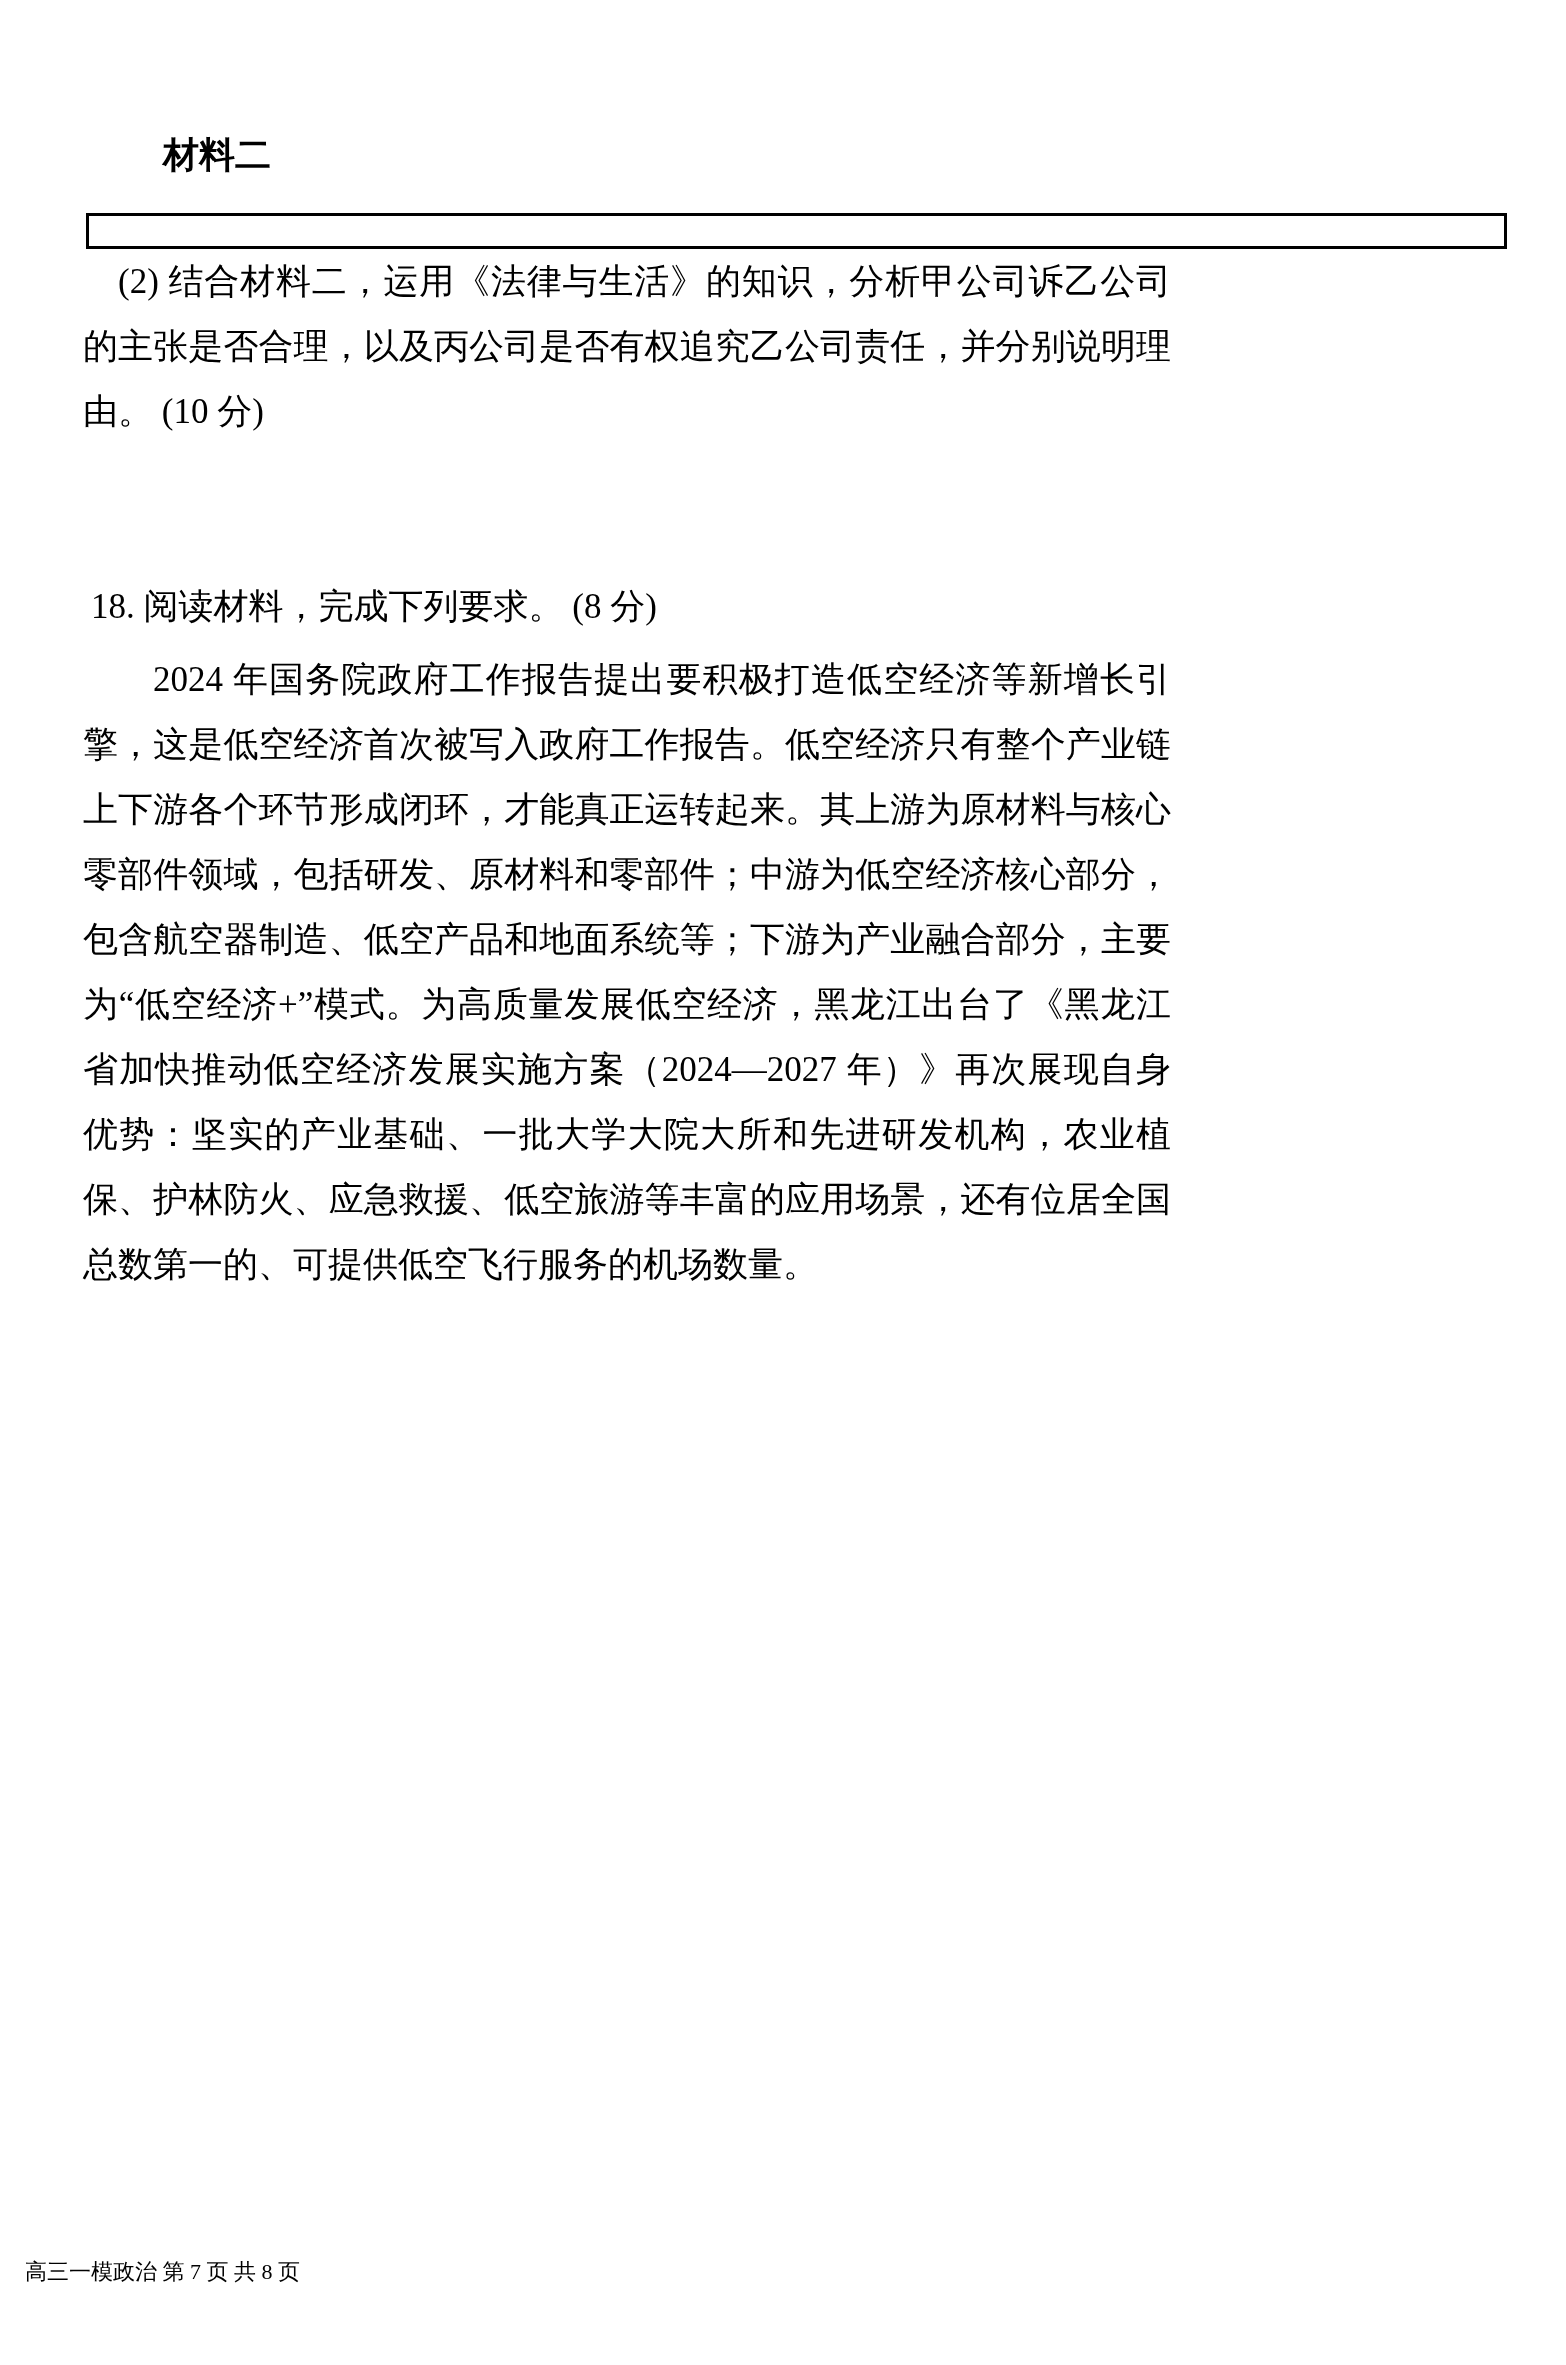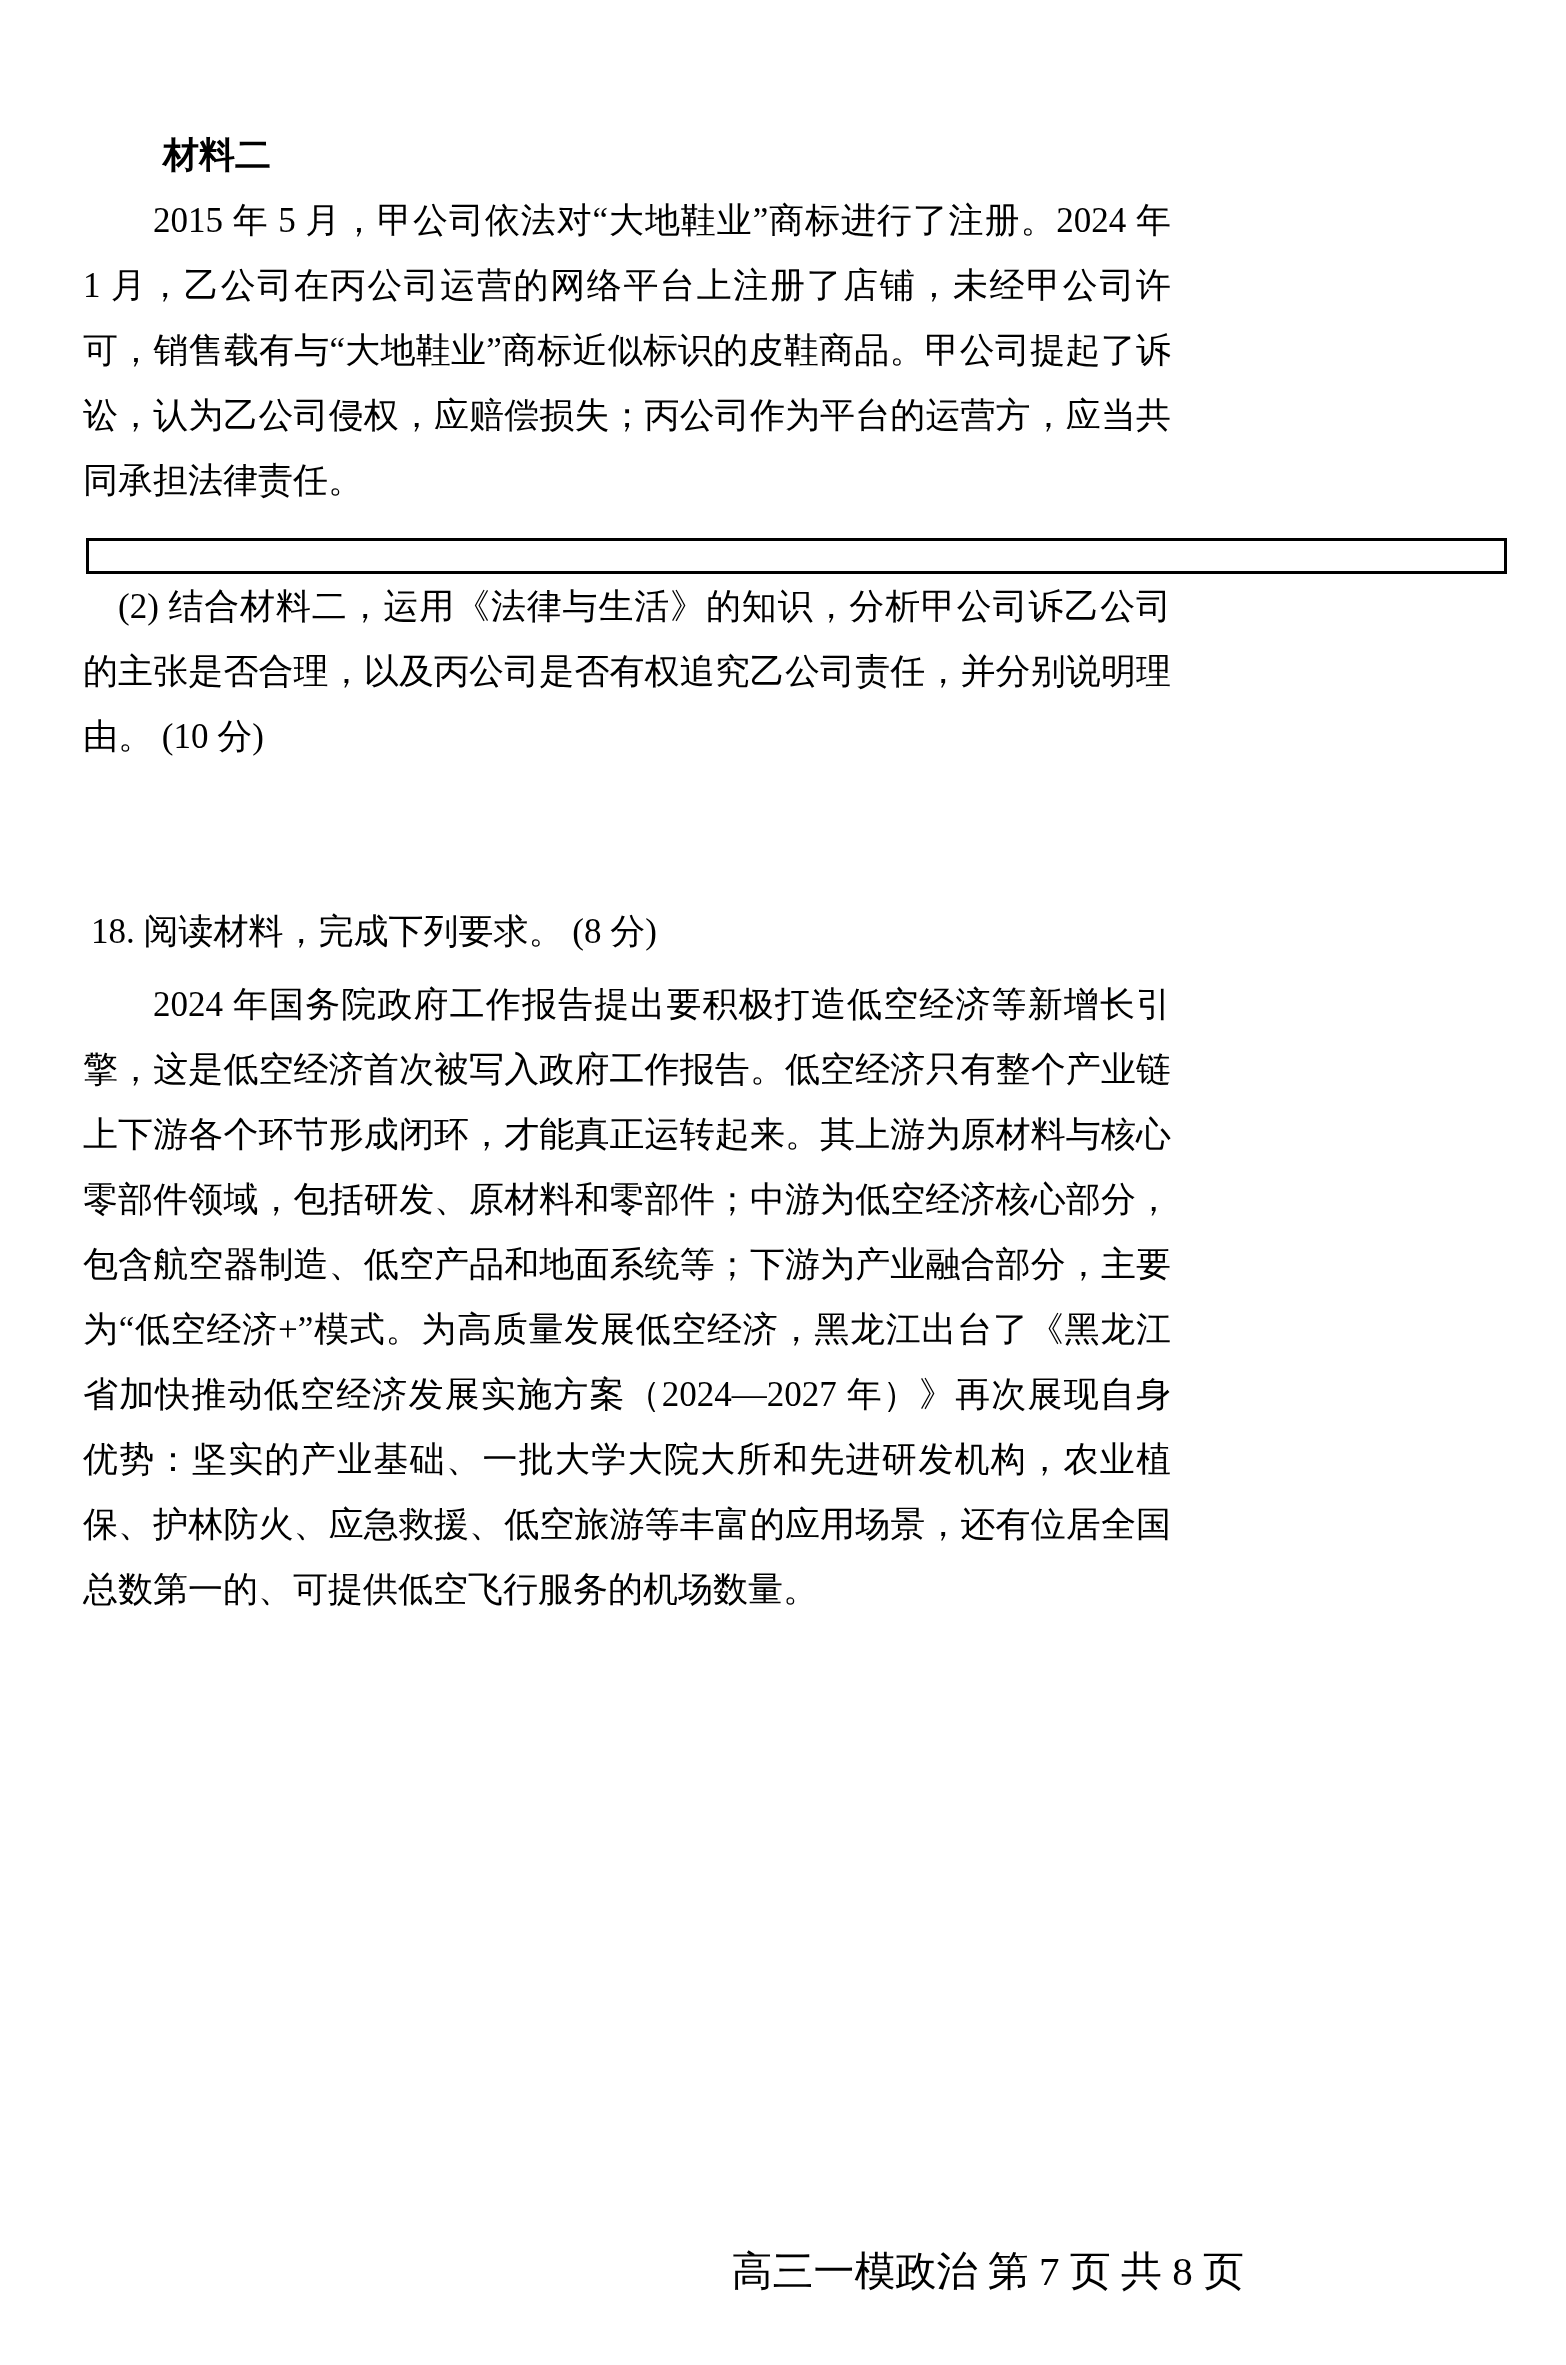--- a/index.html
+++ b/index.html
@@ -63,34 +63,33 @@
   }
   .q18-header {
     margin: 8px;
     text-indent: 0;
   }
   .footer {
     position: absolute;
     left: 0;
     right: 0;
     bottom: 77px;
-    text-align: right;
-    font-size: 41px;
+    text-align: left;
+    font-size: 22px;
     line-height: 35px;
     padding-left: 25px;
   }
 </style>
 </head>
 <body>
 
 <div class="page">
 
   <h3 class="heading">材料二</h3>
 
-  <p class="para">2015 年 5 月，甲公司依法对“大地鞋业”商标进行了注册。2024 年 1 月，乙公司在丙公司运营的网络平台上注册了店铺，未经甲公司许可，销售载有与“大地鞋业”商标近似标识的皮鞋商品。甲公司提起了诉讼，认为乙公司侵权，应赔偿损失；丙公司作为平台的运营方，应当共同承担法律责任。</p>
 
 
   <div class="law-box">
   </div>
 
 
   <p class="q">(2) 结合材料二，运用《法律与生活》的知识，分析甲公司诉乙公司的主张是否合理，以及丙公司是否有权追究乙公司责任，并分别说明理由。  (10 分)</p>
 
   <div class="q18-block">
     <p class="q18-header">18. 阅读材料，完成下列要求。  (8 分)</p>

